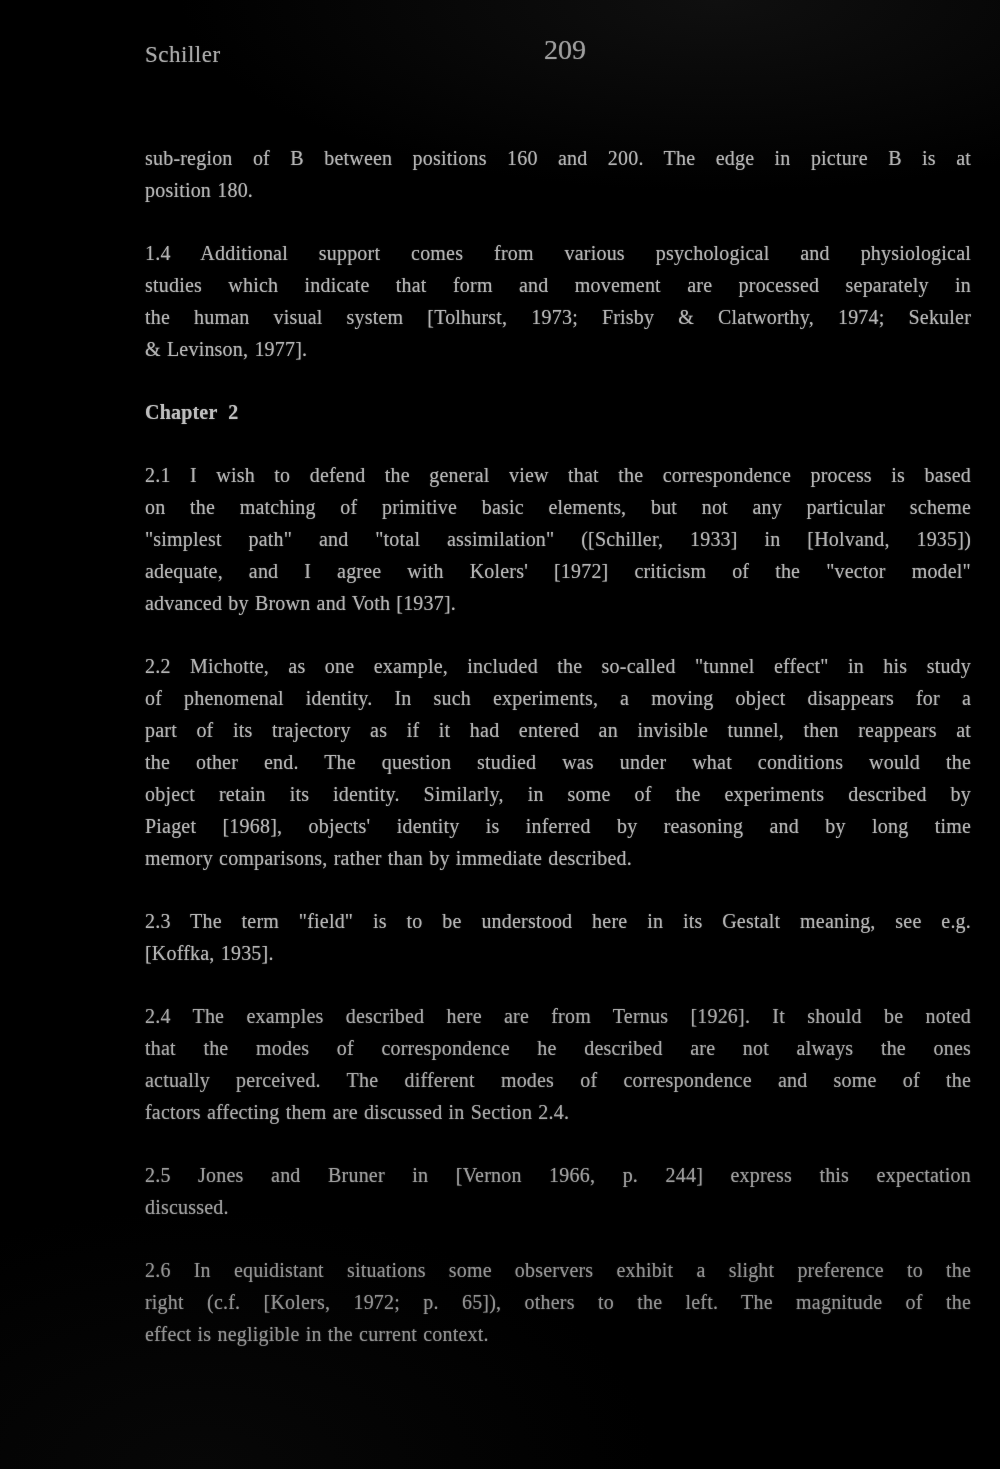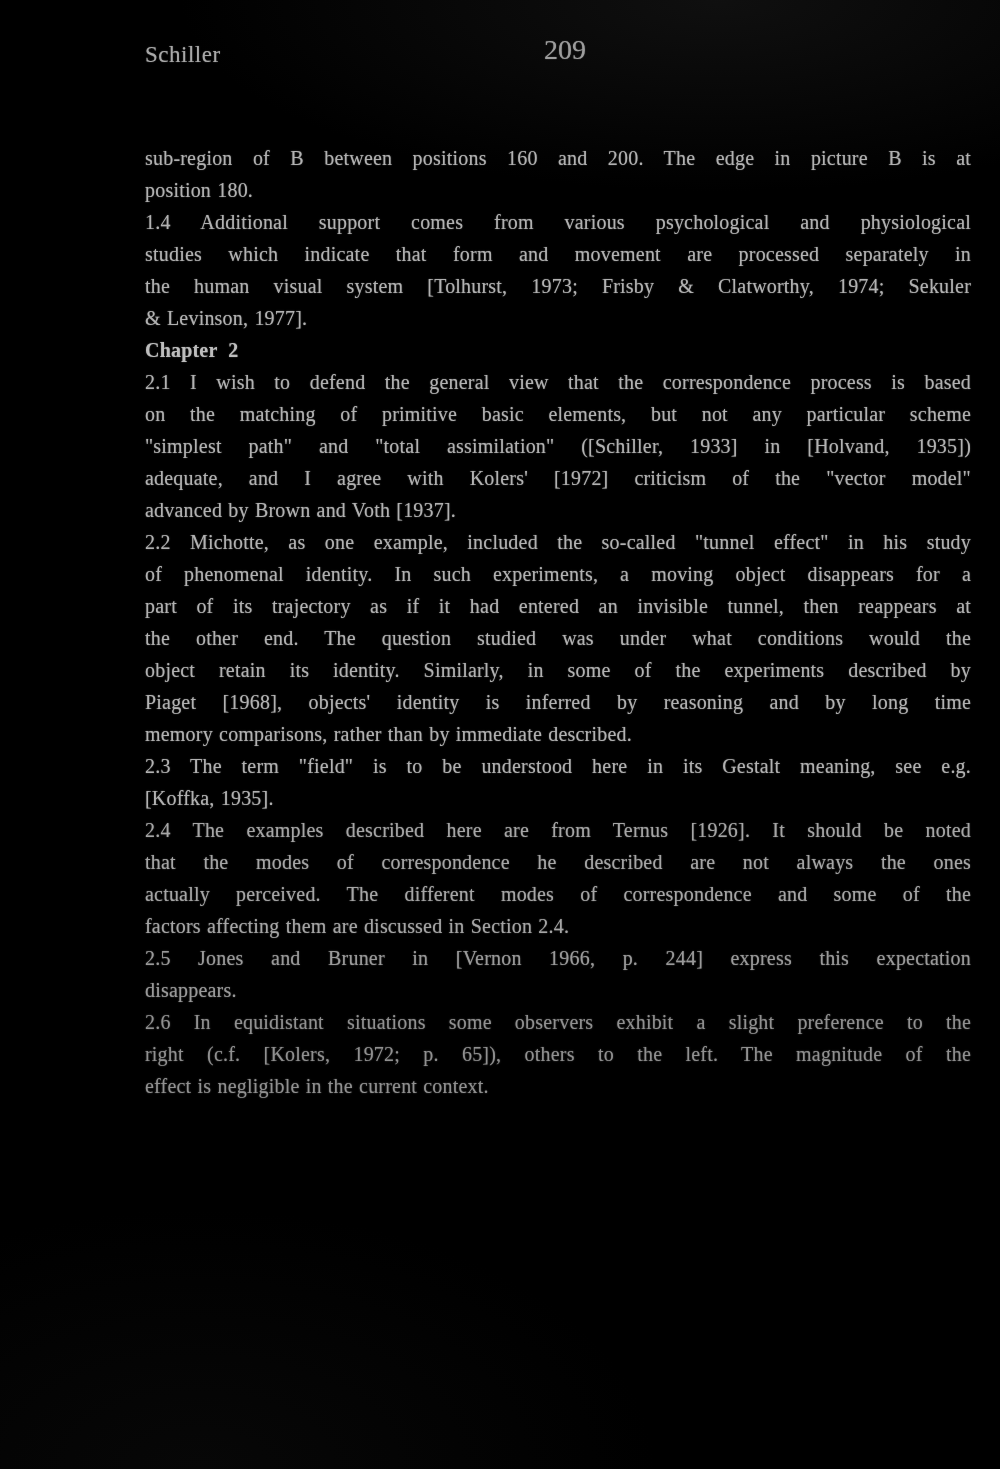--- a/index.html
+++ b/index.html
@@ -41,20 +41,21 @@
     left: 50%;
     top: -6px;
     transform: translateX(-50%);
     font-size: 28px;
     color: #9d9d9d;
     text-shadow: 0 0 1.2px rgba(190,190,190,0.55);
     margin-left: 7px;
   }
   .blocks { margin-top: 68px; }
   .para {
+    margin-top: 31px;
     color: #b1b1b1;
     text-shadow: 0 0 1.3px rgba(205,205,205,0.55);
   }
   .para.heading {
     font-weight: bold;
     color: #bdbdbd;
   }
   .para:first-child { margin-top: 0; }
   
   .blocks .para:nth-child(7) { color: #a5a5a5; }
@@ -124,21 +125,21 @@
           <div class="line last">[Koffka, 1935].</div>
         </div>
         <div class="para body">
           <div class="line">2.4 The examples described here are from Ternus [1926]. It should be noted</div>
           <div class="line">that the modes of correspondence he described are not always the ones</div>
           <div class="line">actually perceived. The different modes of correspondence and some of the</div>
           <div class="line last">factors affecting them are discussed in Section 2.4.</div>
         </div>
         <div class="para body">
           <div class="line">2.5 Jones and Bruner in [Vernon 1966, p. 244] express this expectation</div>
-          <div class="line last">disappears.</div>
+          <div class="line last">discussed.</div>
         </div>
         <div class="para body">
           <div class="line">2.6 In equidistant situations some observers exhibit a slight preference to the</div>
           <div class="line">right (c.f. [Kolers, 1972; p. 65]), others to the left. The magnitude of the</div>
           <div class="line last">effect is negligible in the current context.</div>
         </div>
       </div>
   </div>
 </div>
 

